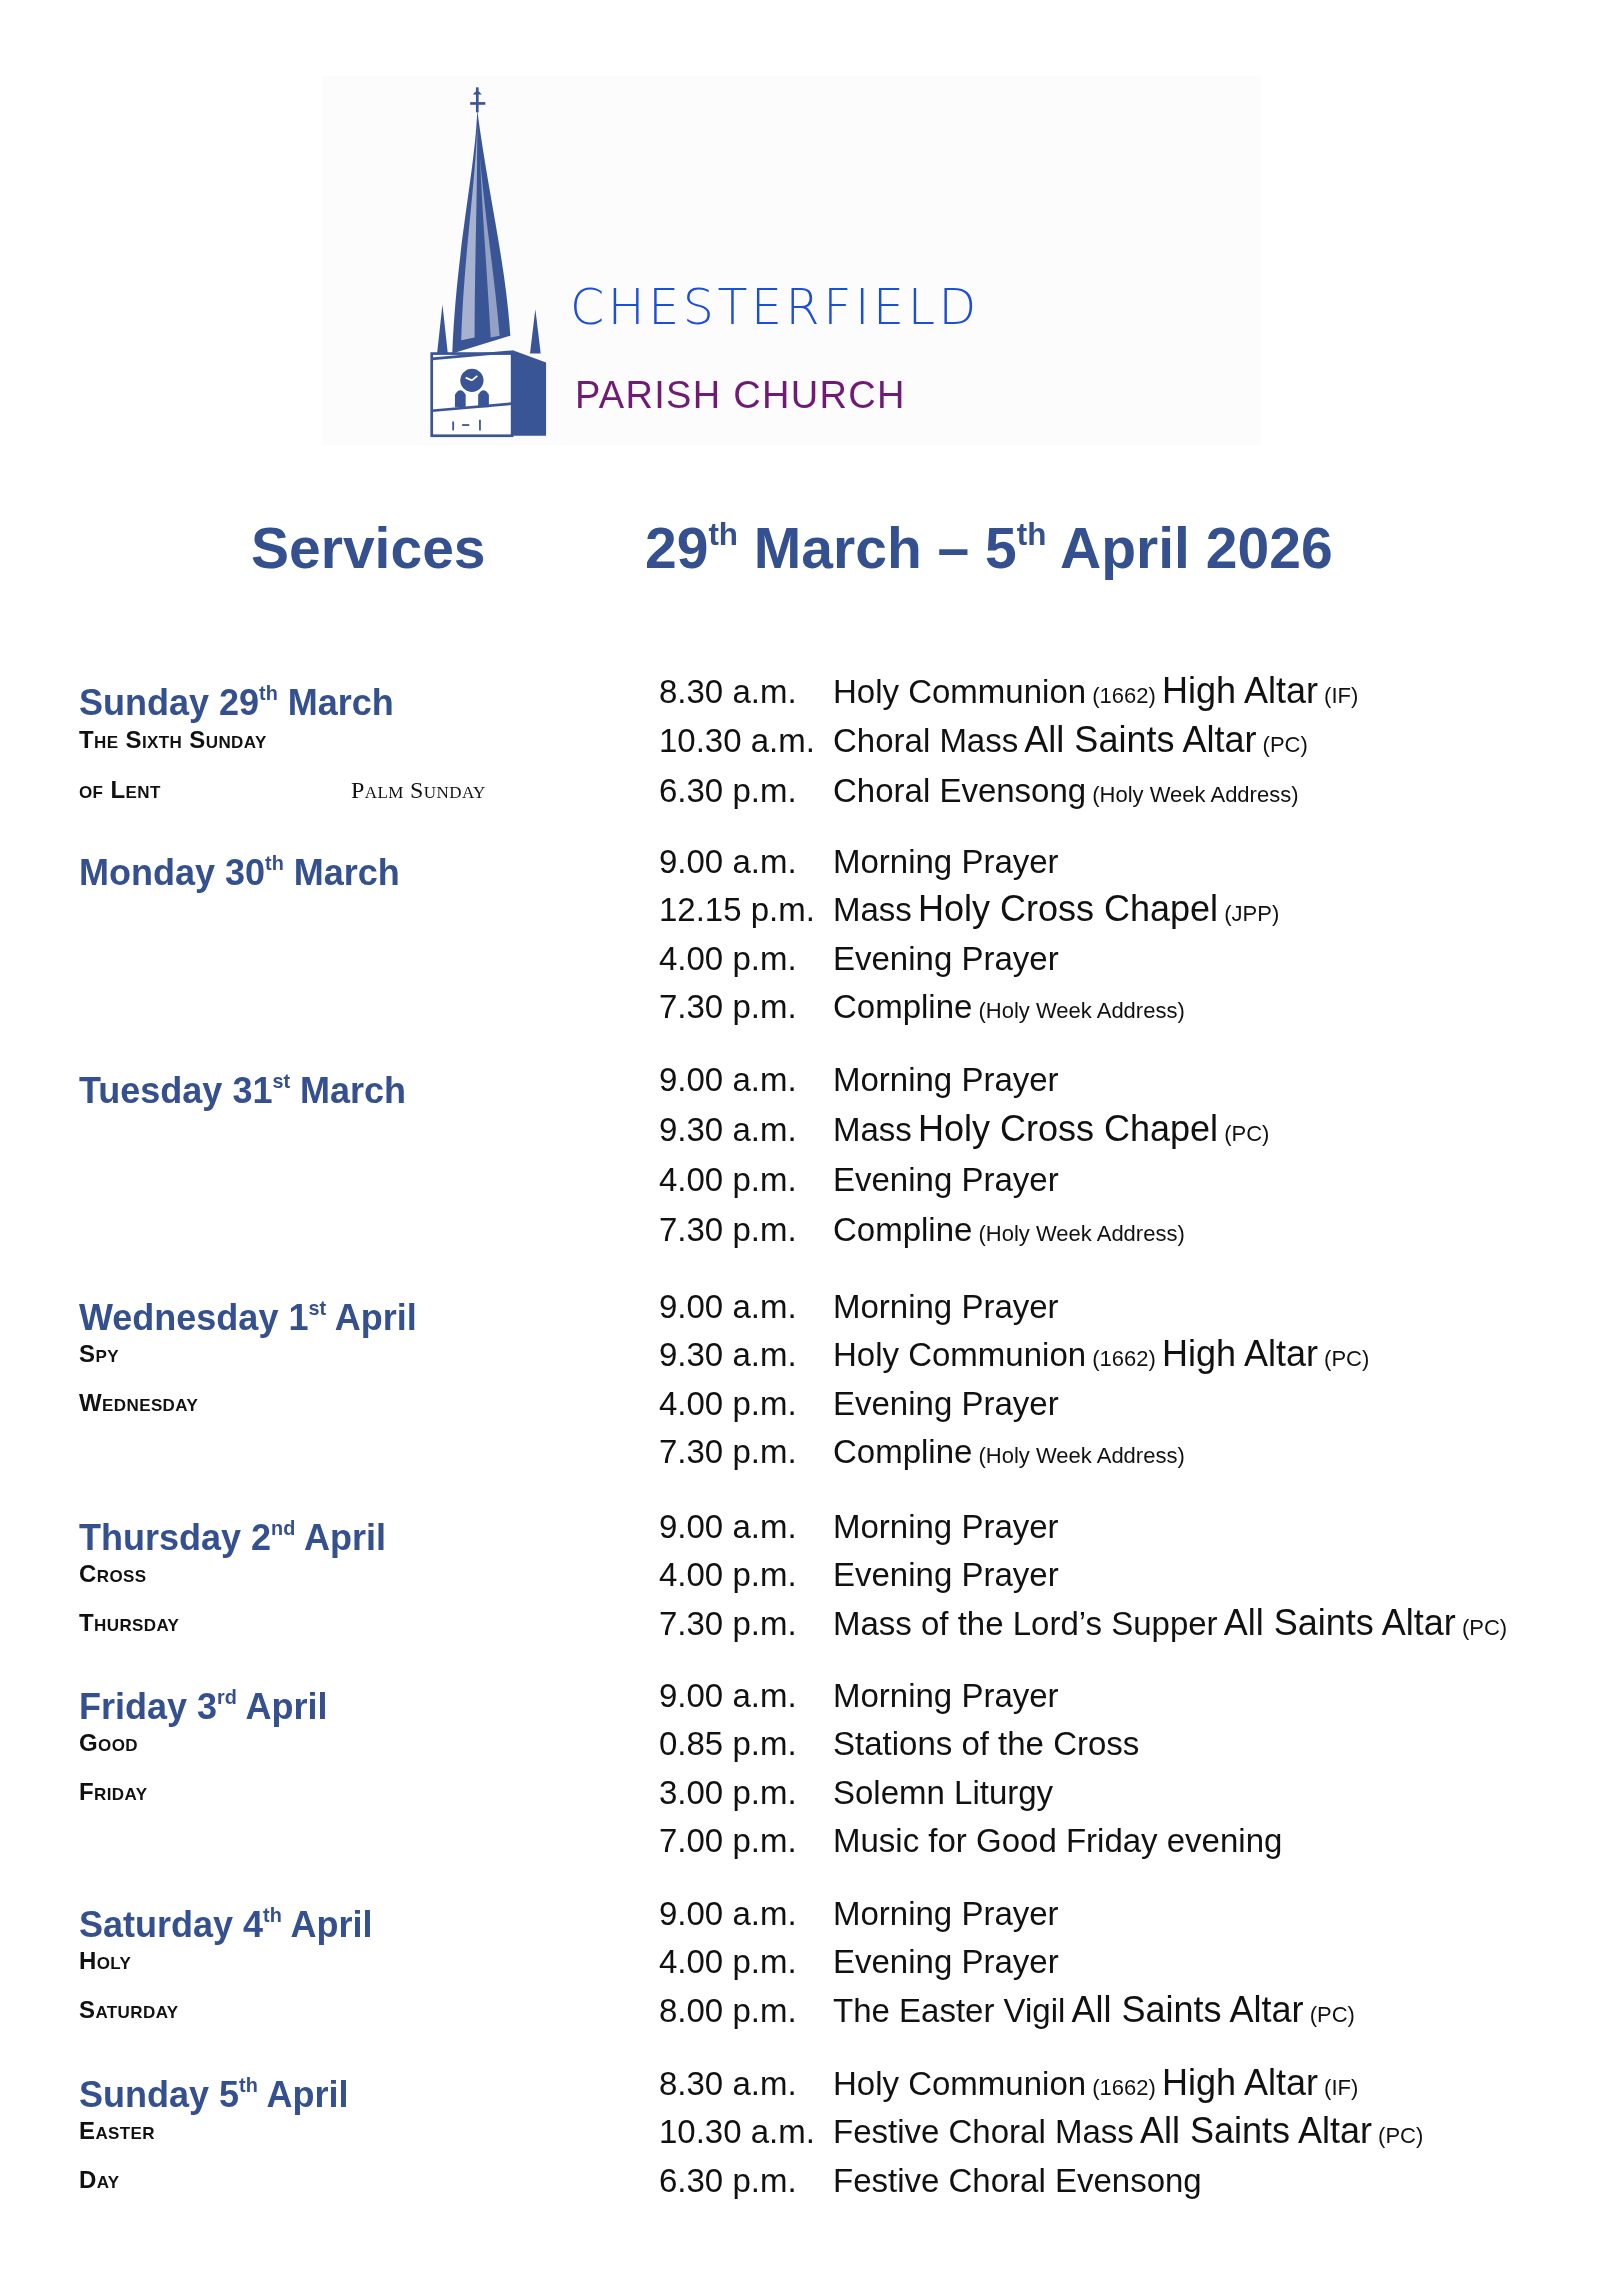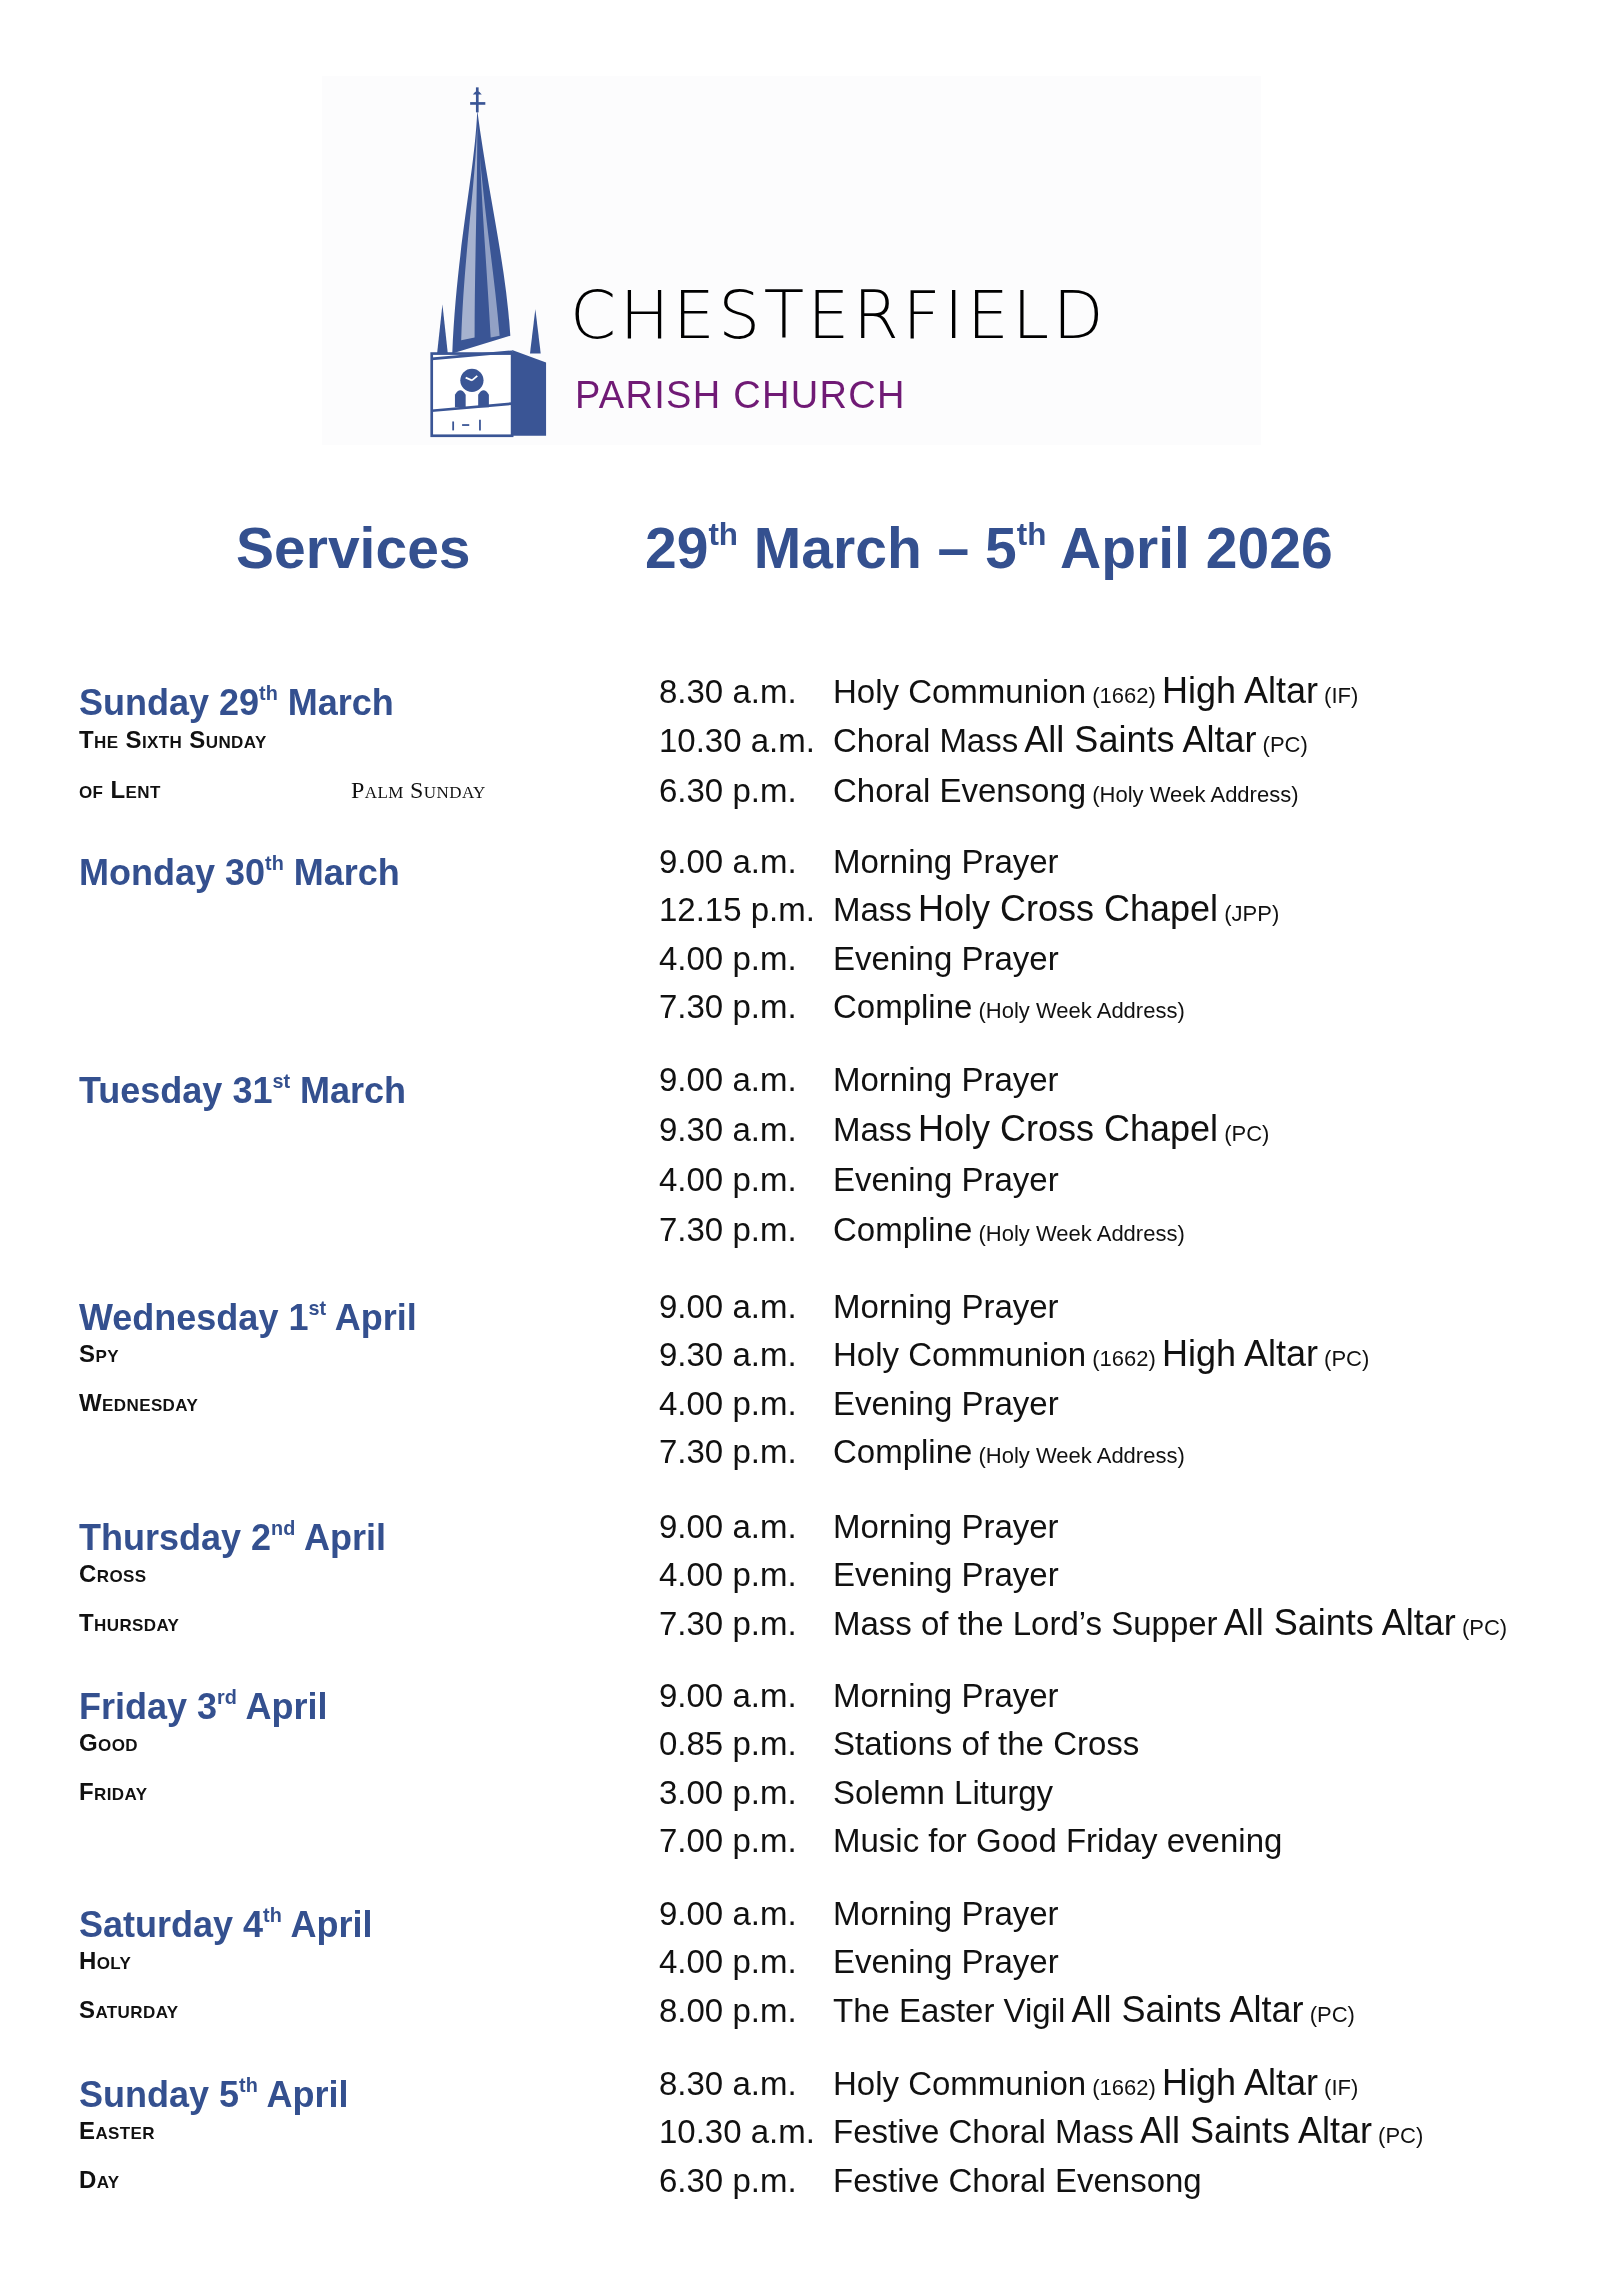--- a/index.html
+++ b/index.html
@@ -1,26 +1,26 @@
 <!DOCTYPE html>
 <html style="font-size:14.3px"><head>
 <meta charset="utf-8">
 <style>
   html, body { margin:0; padding:0; background:#ffffff; }
   body { width:1620px; height:2293px; position:relative; overflow:hidden;
          font-family:"Liberation Sans", "DejaVu Sans", sans-serif; color:#111111; }
   .logo-box { position:absolute; left:322px; top:76px; width:939px; height:369px; background:#fcfcfd; }
   .logo-spire { position:absolute; left:421px; top:85px; width:134px; height:354px; }
   .logo-name { position:absolute; left:570px; top:283px; font-family:"DejaVu Sans", sans-serif;
-               font-size:66px; font-weight:300; letter-spacing:3.6px; color:#000000; line-height:1; }
+               font-size:49px; font-weight:300; letter-spacing:3.6px; color:#1d4ed8; line-height:1; }
   .logo-sub { position:absolute; left:575px; top:376px; font-size:38px; letter-spacing:1.3px;
               color:#701a75; line-height:1; }
   .title-left, .title-right { position:absolute; top:512px; font-size:57px; font-weight:bold;
                               color:#34508f; line-height:72px; white-space:nowrap; }
-  .title-left { left:236px; }
+  .title-left { left:251px; }
   .title-right { left:645px; }
   sup { font-size:0.55em; vertical-align:0; position:relative; top:-0.75em; line-height:0; }
   .day { position:absolute; left:79px; width:1522px; }
   .day-head { position:absolute; left:0; top:12px; font-size:36px; font-weight:bold; color:#34508f;
               line-height:48px; white-space:nowrap; }
   .sub { position:absolute; left:0; font-size:24px; font-weight:bold; line-height:48px;
          font-variant:small-caps; letter-spacing:0.4px; white-space:nowrap; }
   .sub-right { position:absolute; left:272px; font-size:24px; line-height:48px;
                font-variant:small-caps; letter-spacing:0.4px; white-space:nowrap;font-family:Liberation Serif, serif; }
   .row { position:absolute; left:580px; white-space:nowrap; line-height:48px; font-size:33px; }

